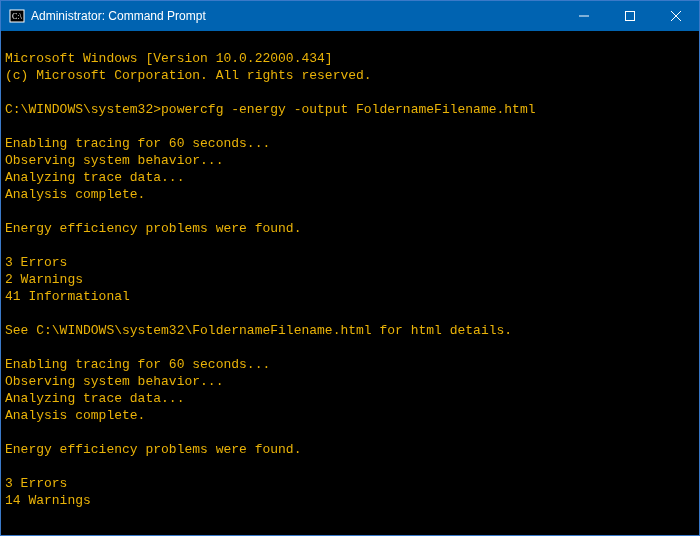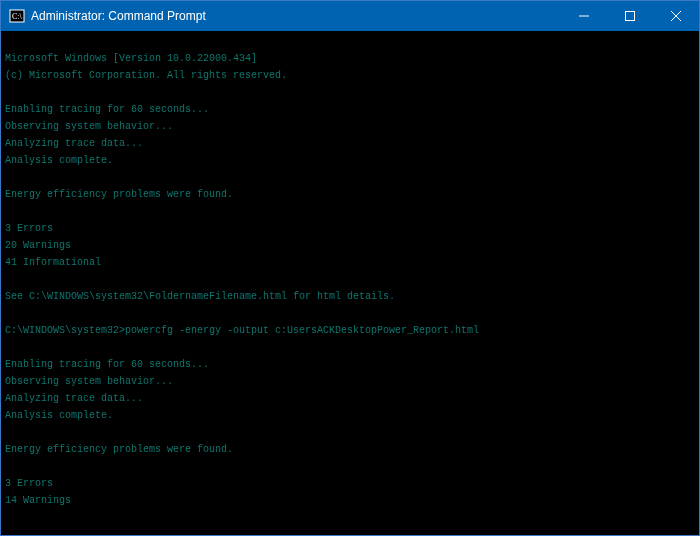--- a/index.html
+++ b/index.html
@@ -56,22 +56,22 @@
   .titlebar .ctrl svg {
     width: 10px;
     height: 10px;
     stroke: #fff;
     stroke-width: 1;
     fill: none;
   }
   .terminal {
     flex: 1;
     background: #000;
-    color: #0f766e;
-    font-size: 10px;
+    color: #eab308;
+    font-size: 13px;
     line-height: 17px;
     padding: 2px 4px;
     white-space: pre;
     overflow: hidden;
     font-family: Consolas, "Courier New", monospace;
     border-radius: 10px;
   }
   .line {
     white-space: pre-wrap;
     word-break: break-all;
@@ -109,34 +109,34 @@
             <line x1="10" y1="0" x2="0" y2="10"></line>
           </svg>
       </div>
     </div>
   </div>
 
   <div class="terminal">
 <span class="line">Microsoft Windows [Version 10.0.22000.434]</span>
 <span class="line">(c) Microsoft Corporation. All rights reserved.</span>
 <span class="line"></span>
+<span class="prompt-row"><span>C:\WINDOWS\system32&gt;</span><span>powercfg -energy -output FoldernameFilename.html</span></span>
 <span class="line">Enabling tracing for 60 seconds...</span>
 <span class="line">Observing system behavior...</span>
 <span class="line">Analyzing trace data...</span>
 <span class="line">Analysis complete.</span>
 <span class="line"></span>
 <span class="line">Energy efficiency problems were found.</span>
 <span class="line"></span>
 <span class="line">3 Errors</span>
-<span class="line">20 Warnings</span>
+<span class="line">2 Warnings</span>
 <span class="line">41 Informational</span>
 <span class="line"></span>
 <span class="line">See C:\WINDOWS\system32\FoldernameFilename.html for html details.</span>
 <span class="line"></span>
-<span class="prompt-row"><span>C:\WINDOWS\system32&gt;</span><span>powercfg -energy -output c:UsersACKDesktopPower_Report.html</span></span>
 <span class="line">Enabling tracing for 60 seconds...</span>
 <span class="line">Observing system behavior...</span>
 <span class="line">Analyzing trace data...</span>
 <span class="line">Analysis complete.</span>
 <span class="line"></span>
 <span class="line">Energy efficiency problems were found.</span>
 <span class="line"></span>
 <span class="line">3 Errors</span>
 <span class="line">14 Warnings</span>
 

